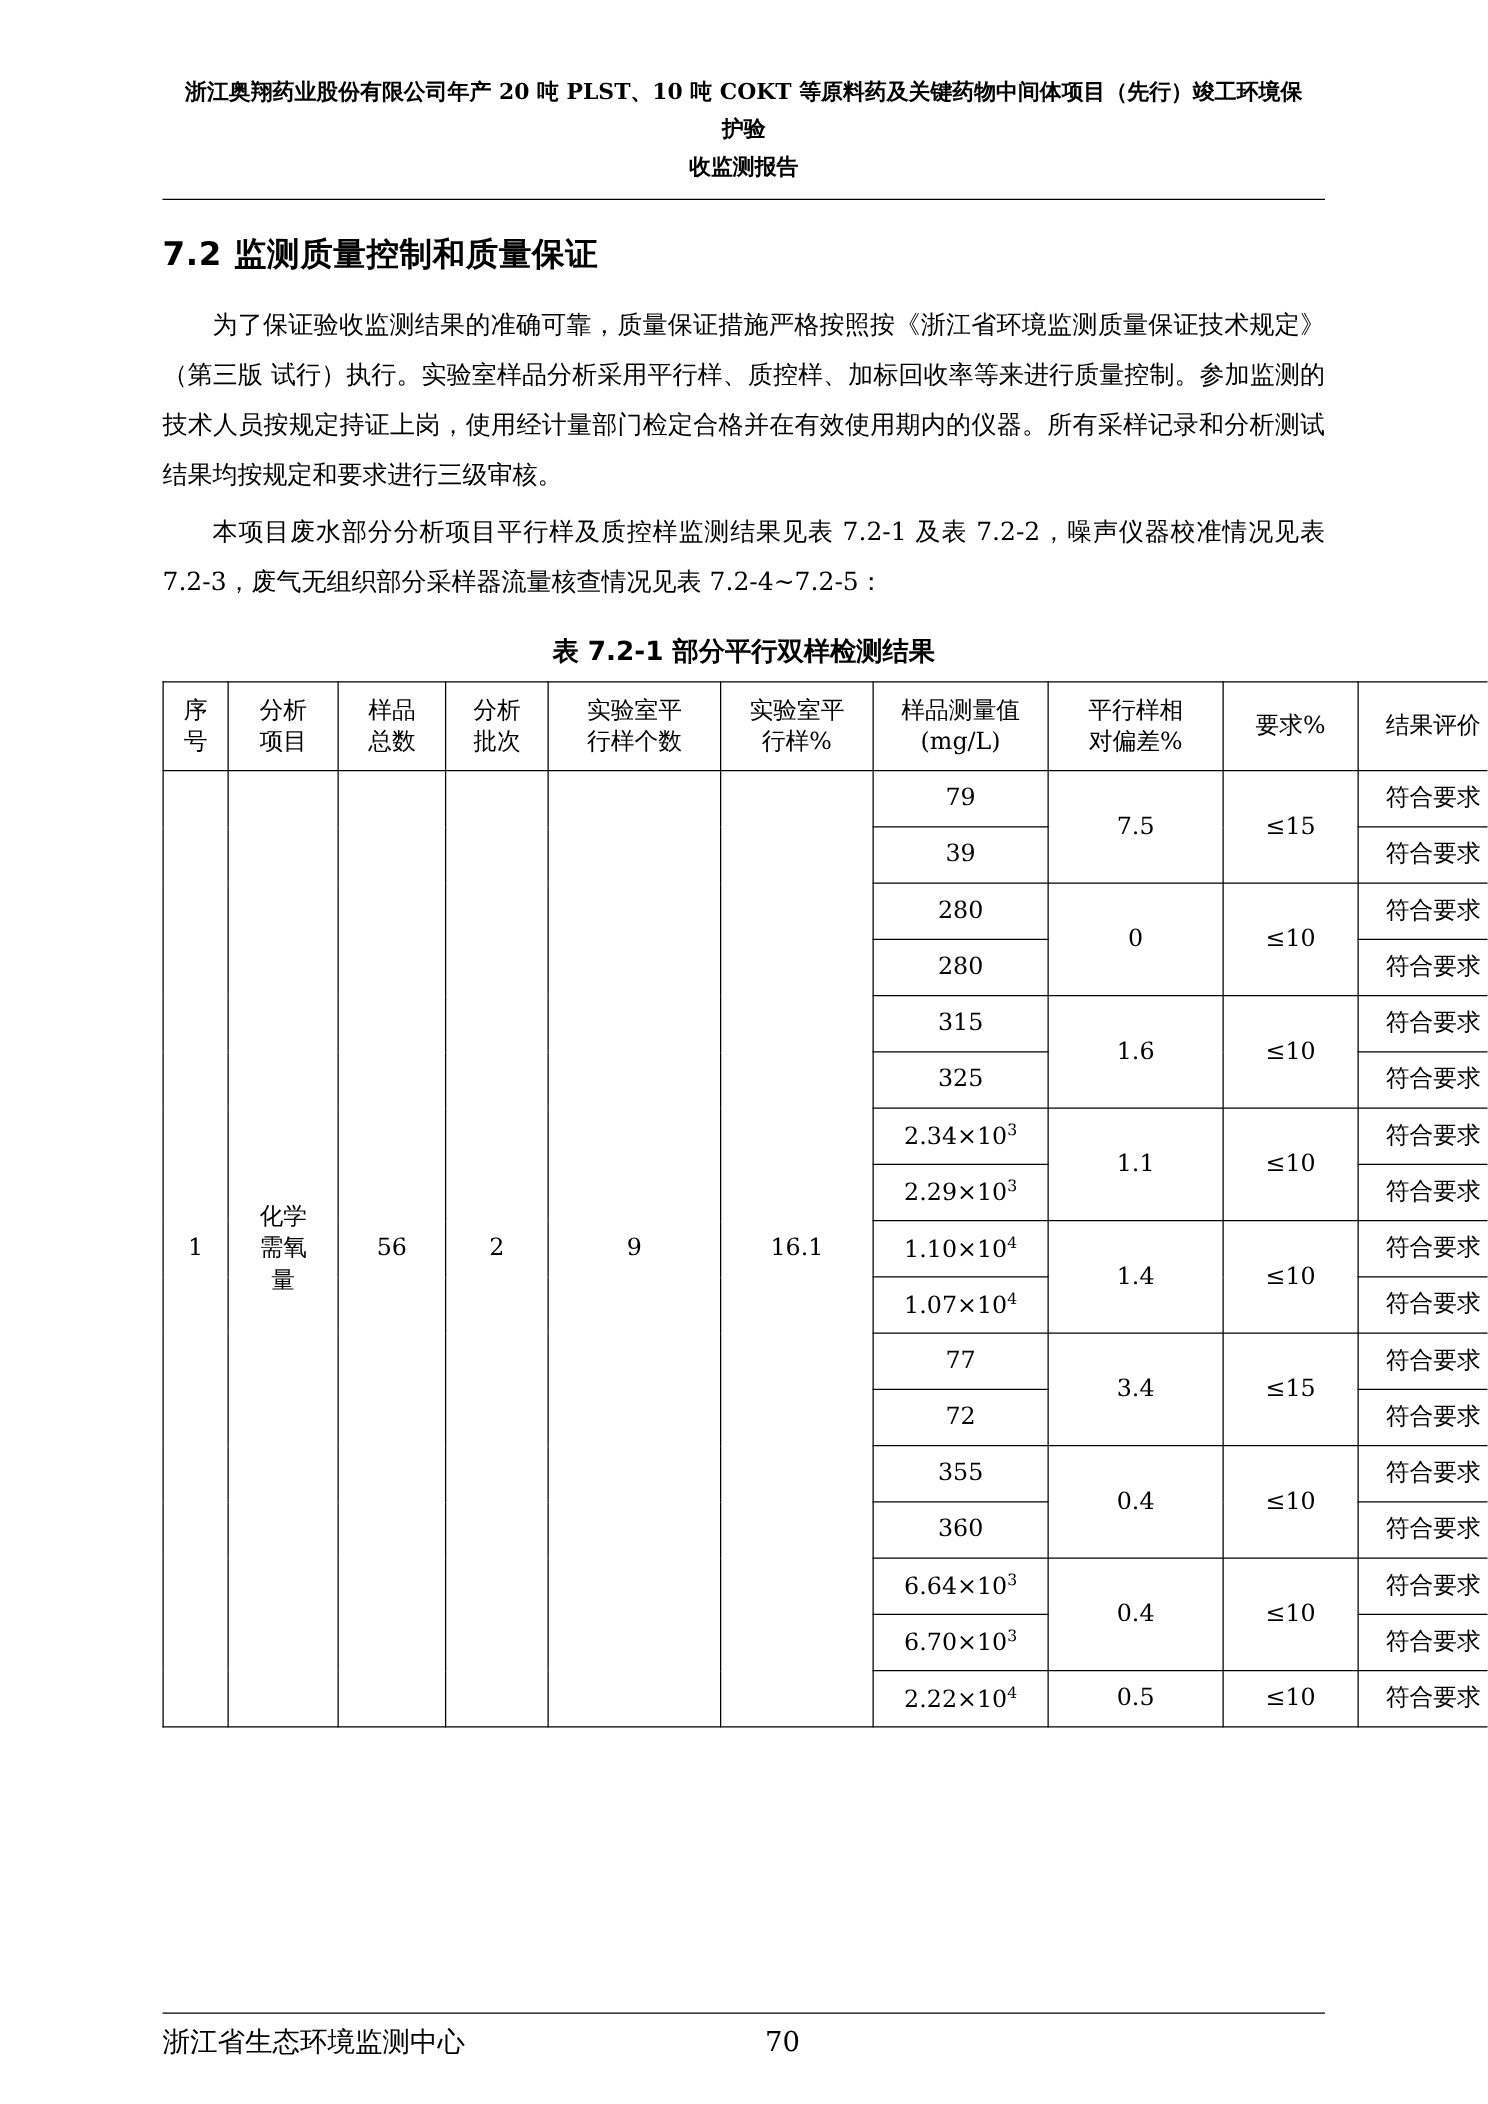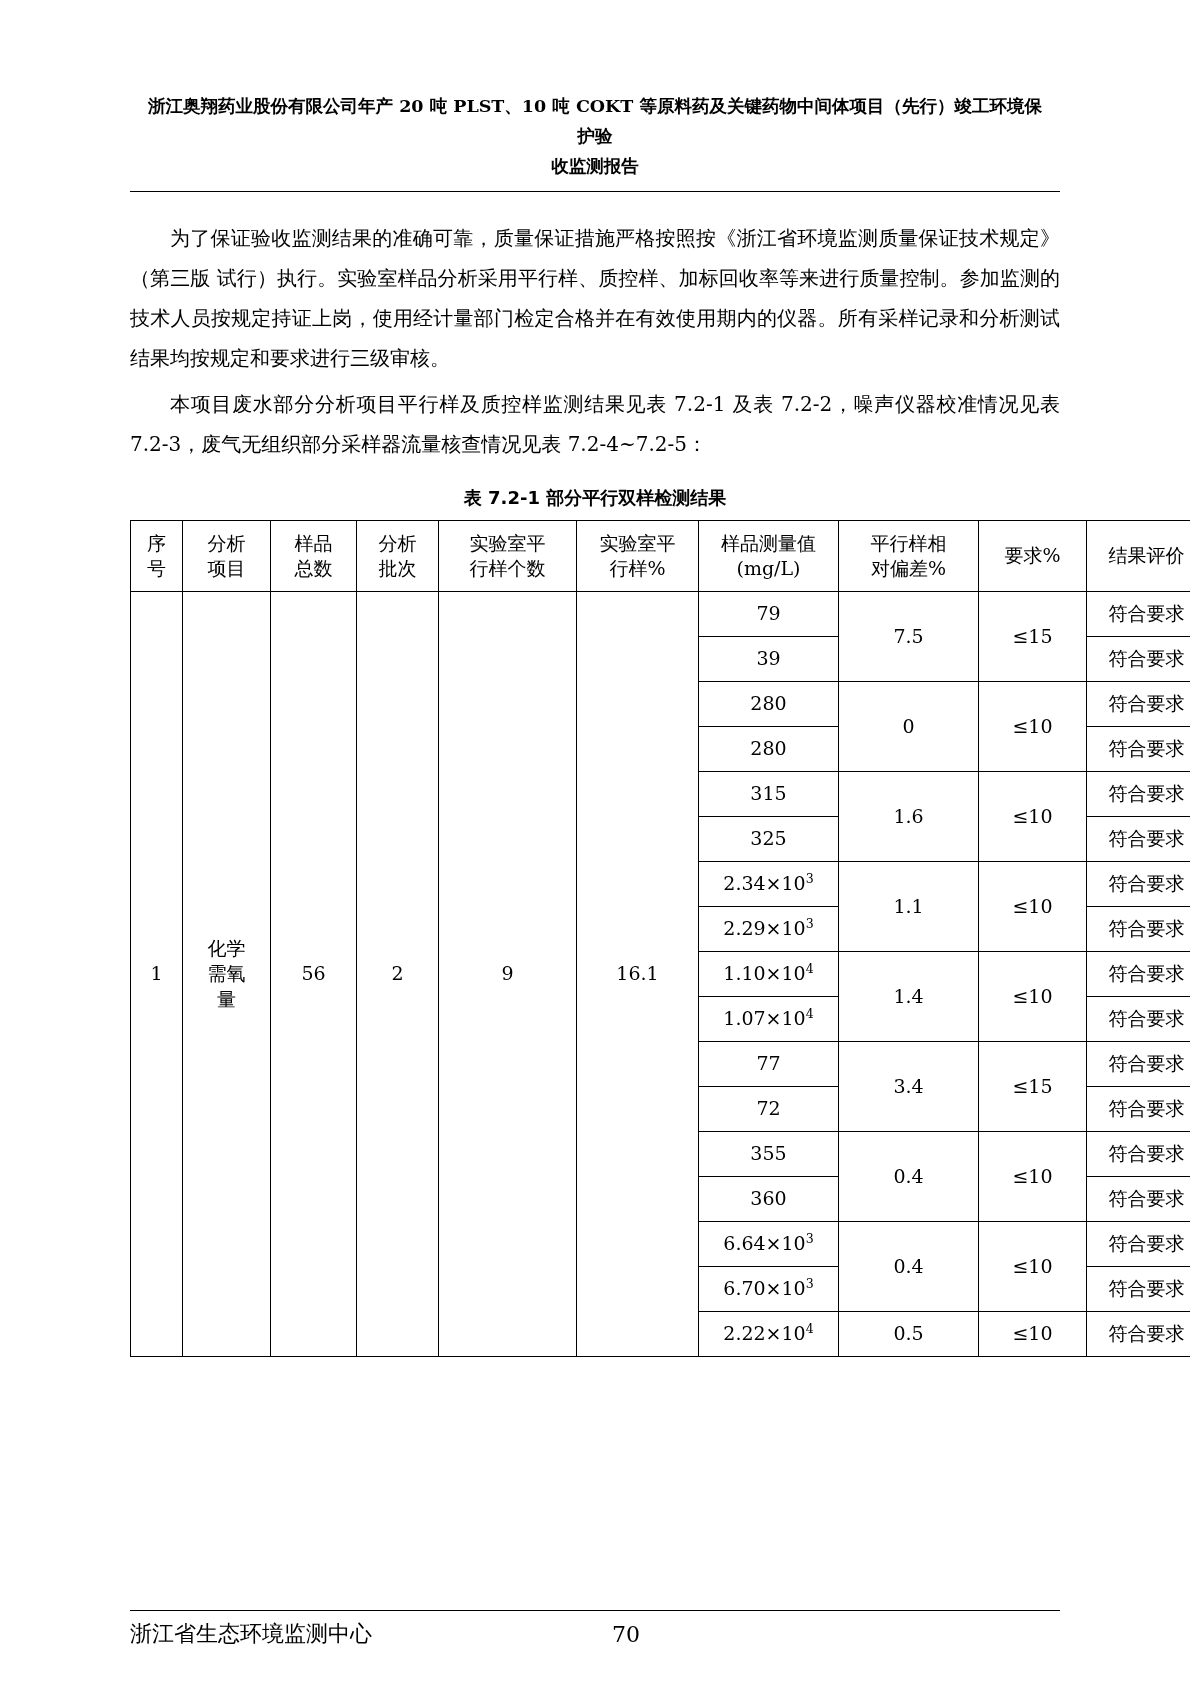--- a/index.html
+++ b/index.html
@@ -22,21 +22,20 @@
     position: relative;
   }
   
   .header {
     text-align: center;
     font-size: 17.5px;
     line-height: 1.7;
     font-weight: bold;
     font-family: "DejaVu Serif", "Liberation Serif", serif;
     padding: 0 10px;
-    margin-top: 32px;
   }
   .header-rule {
     border: none;
     border-top: 1.6px solid #000;
     margin: 10px 0 26px 0;
   }
   
   .section-title {
     font-size: 26px;
     font-weight: bold;
@@ -50,21 +49,21 @@
     line-height: 2.0;
     text-align: justify;
     text-justify: inter-ideograph;
     text-indent: 2em;
     margin: 0 0 6px 0;
     font-family: "DejaVu Serif", "Liberation Serif", serif;
   }
   
   .table-caption {
     text-align: center;
-    font-size: 18px;
+    font-size: 21px;
     font-weight: bold;
     font-family: "DejaVu Sans", "Liberation Sans", sans-serif;
     margin: 22px 0 10px 0;
   }
   
   table.qc {
     border-collapse: collapse;
     width: 100%;
     table-layout: fixed;
     font-family: "DejaVu Serif", "Liberation Serif", serif;
@@ -121,20 +120,21 @@
 <body>
 
 <div class="page">
 
   <div class="header">
     <div>浙江奥翔药业股份有限公司年产 20 吨 PLST、10 吨 COKT 等原料药及关键药物中间体项目（先行）竣工环境保护验</div>
     <div>收监测报告</div>
   </div>
   <hr class="header-rule">
 
+  <h2 class="section-title">7.2 监测质量控制和质量保证</h2>
 
   <p class="para">为了保证验收监测结果的准确可靠，质量保证措施严格按照按《浙江省环境监测质量保证技术规定》（第三版 试行）执行。实验室样品分析采用平行样、质控样、加标回收率等来进行质量控制。参加监测的技术人员按规定持证上岗，使用经计量部门检定合格并在有效使用期内的仪器。所有采样记录和分析测试结果均按规定和要求进行三级审核。</p>
   <p class="para">本项目废水部分分析项目平行样及质控样监测结果见表 7.2-1 及表 7.2-2，噪声仪器校准情况见表 7.2-3，废气无组织部分采样器流量核查情况见表 7.2-4~7.2-5：</p>
 
   <div class="table-caption">表 7.2-1 部分平行双样检测结果</div>
 
   <table class="qc">
     <colgroup>
       <col class="col-1">
         <col class="col-2">

